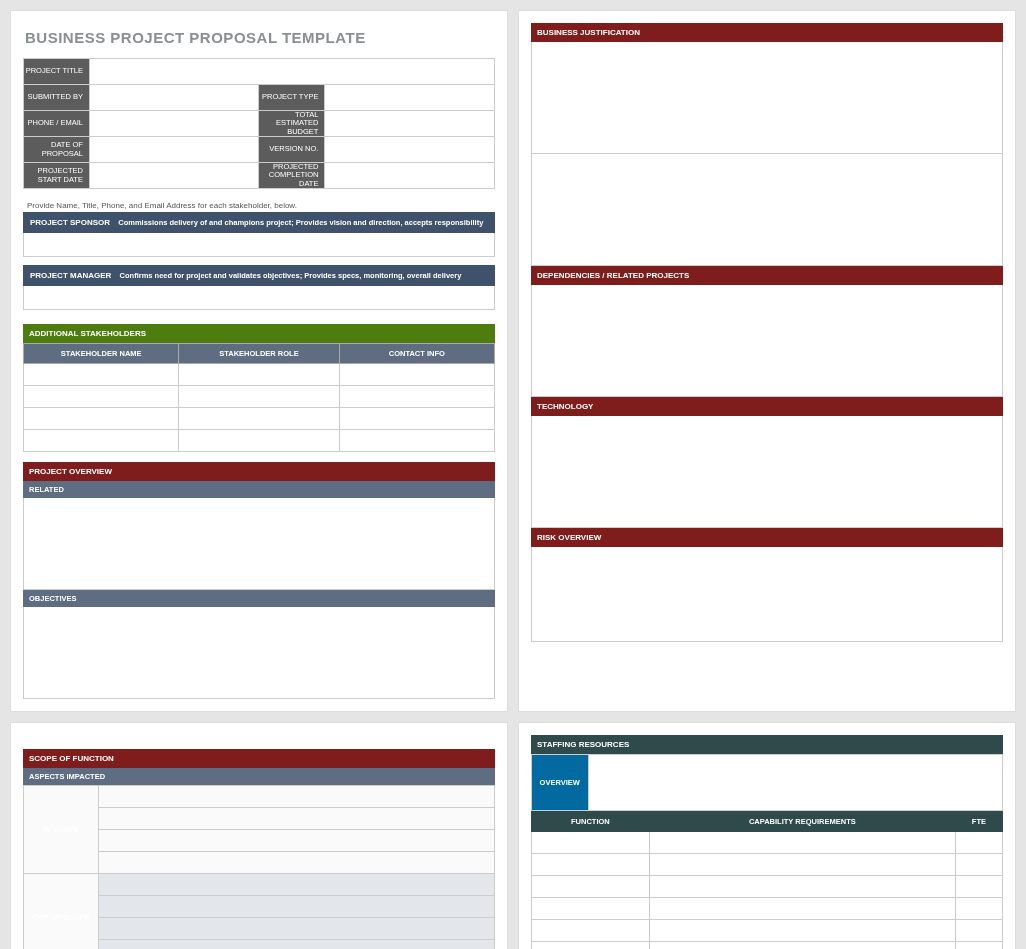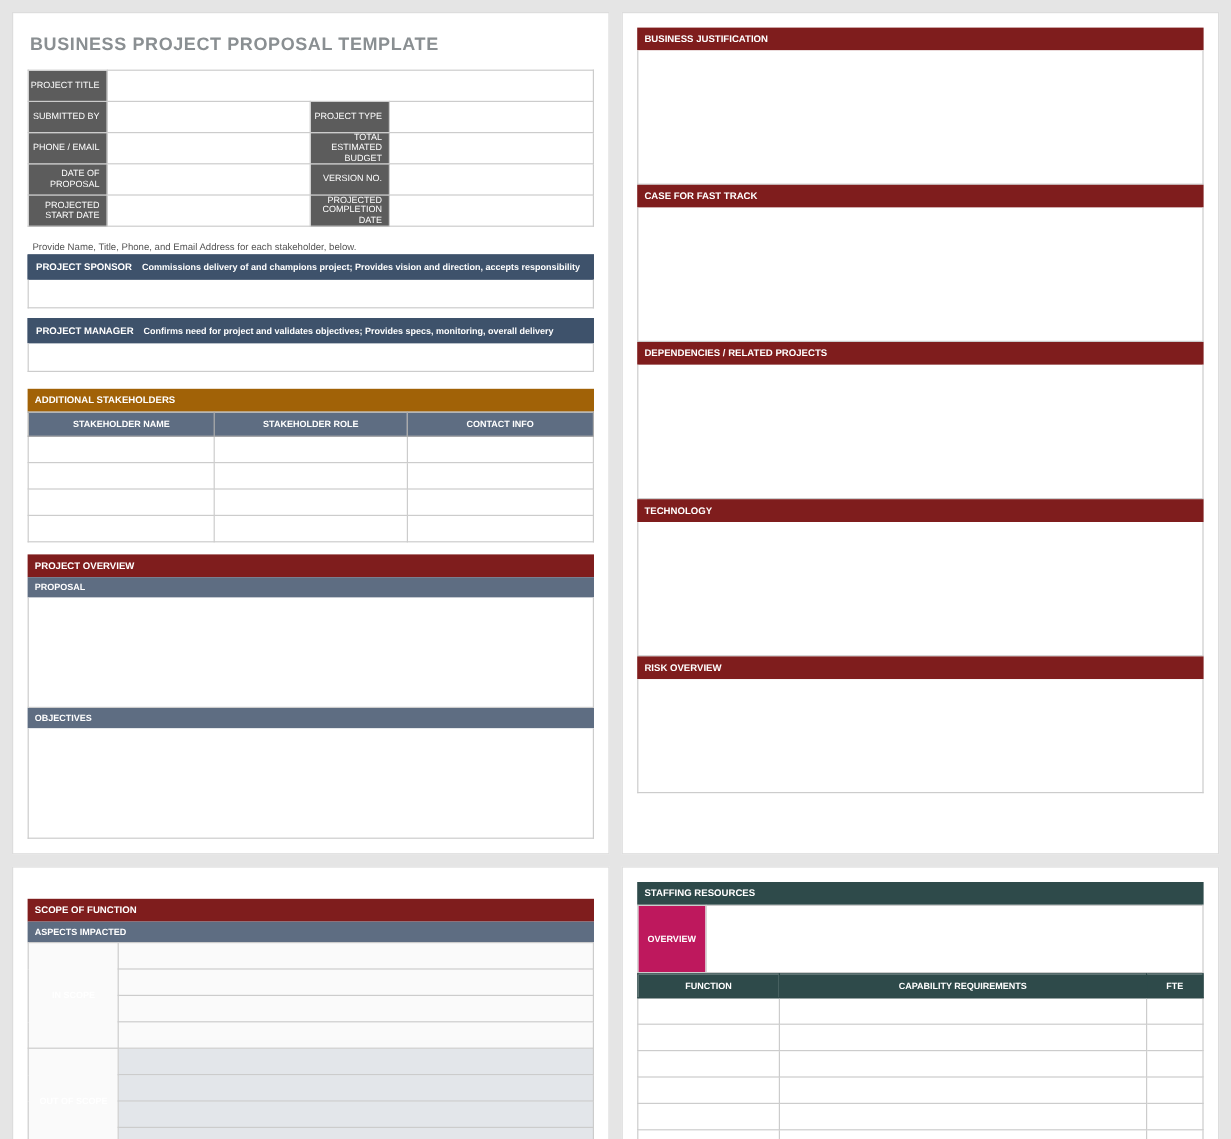--- a/index.html
+++ b/index.html
@@ -71,21 +71,21 @@
     margin-left: 6px;
     font-size: 7.5px;
   }
   .under-bar-blank {
     border: 1px solid #ccc;
     border-top: none;
     height: 24px;
     margin-bottom: 8px;
   }
   .stake-header {
-    background: #a16207;
+    background: #4d7c0f;
     color: #fff;
     font-weight: bold;
     text-align: left;
     font-size: 8px;
     padding: 5px 6px;
   }
   .stake-subhead th {
     background: #5e6d82;
     color: #fff;
     font-weight: bold;
@@ -138,21 +138,21 @@
     border: 1px solid #ccc;
   }
   .scope-row td {
     border: 1px solid #ccc;
     height: 22px;
     background: #fafafa;
   }
 
   
   .staff-over-cell {
-    background: #be185d;
+    background: #0369a1;
     color: #fff;
     font-weight: bold;
     font-size: 7.5px;
     text-align: center;
     vertical-align: middle;
     width: 12%;
     border: 1px solid #ccc;
   }
   .staff-over-body {
     border: 1px solid #ccc;
@@ -255,31 +255,30 @@
           </tr>
       <tr class="stake-row">
             <td></td>
             <td></td>
             <td></td>
           </tr>
     </tbody>
       </table>
 
     <div class="section-head">PROJECT OVERVIEW</div>
-    <div class="sub-head">PROPOSAL</div>
+    <div class="sub-head">RELATED</div>
     <div class="section-body"></div>
     <div class="sub-head">OBJECTIVES</div>
     <div class="section-body"></div>
   </div>
 
   <div class="page page-tall p2-stack">
     <div class="section-head" style="margin-top:0">BUSINESS JUSTIFICATION</div>
     <div class="section-body section-body-med"></div>
 
-    <div class="section-head" style="margin-top:0">CASE FOR FAST TRACK</div>
     <div class="section-body section-body-med"></div>
 
     <div class="section-head" style="margin-top:0">DEPENDENCIES / RELATED PROJECTS</div>
     <div class="section-body section-body-med"></div>
 
     <div class="section-head" style="margin-top:0">TECHNOLOGY</div>
     <div class="section-body section-body-med"></div>
 
     <div class="section-head" style="margin-top:0">RISK OVERVIEW</div>
     <div class="section-body section-body-short"></div>

